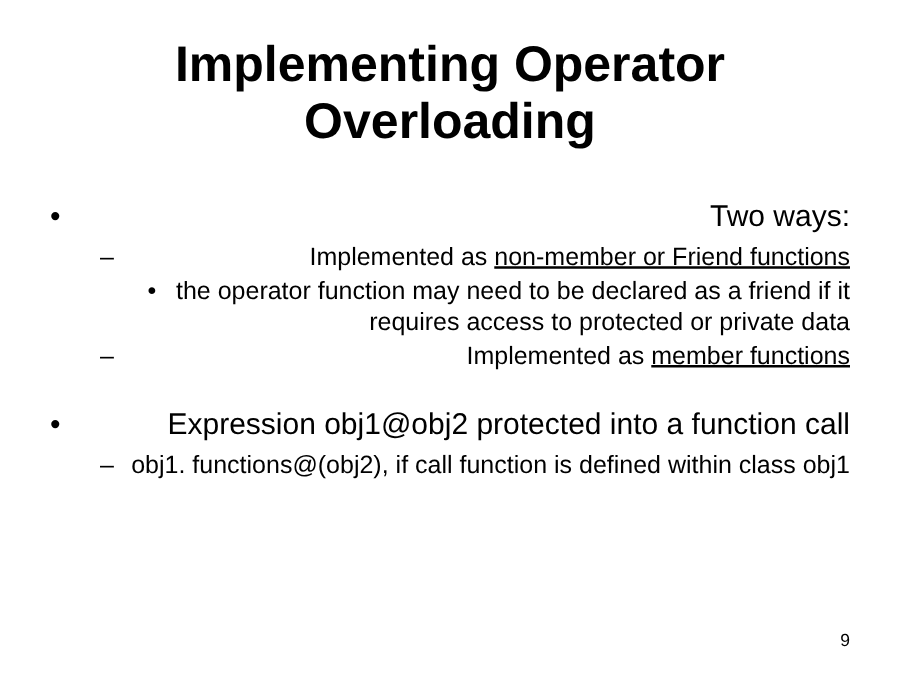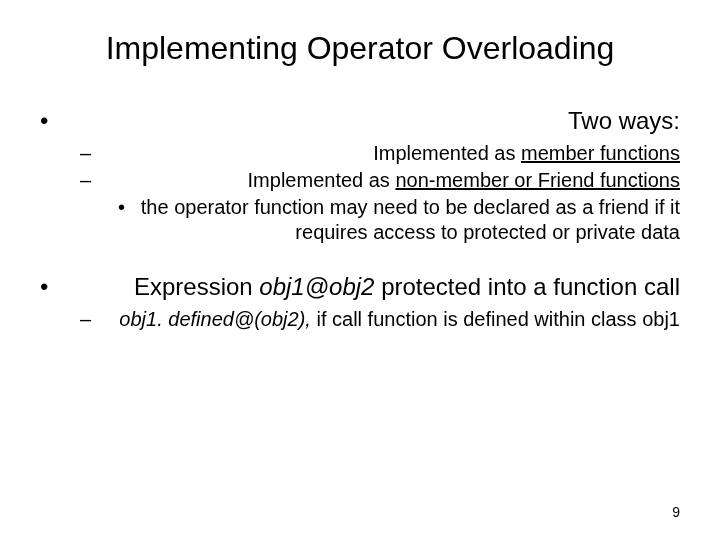--- a/index.html
+++ b/index.html
@@ -12,24 +12,24 @@
     color: #000;
   }
   .slide {
     box-sizing: border-box;
     width: 720px;
     height: 540px;
     padding: 20px 40px 20px 40px;
     position: relative;
   }
   .title {
-    font-size: 32px;
+    font-size: 40px;
     text-align: center;
     margin: 10px 0 40px 0;
-    font-weight: normal;
+    font-weight: bold;
   }
   ul.lvl1 {
     list-style: none;
     padding-left: 0;
     margin: 0;
     font-size: 24px;
     text-align: right;
   }
   ul.lvl1 > li {
     margin-bottom: 28px;
@@ -72,59 +72,59 @@
     margin: 2px 0;
     line-height: 1.25;
   }
   ul.lvl3 > li::before {
     content: "•";
     position: absolute;
     left: 0;
     top: 0;
   }
   .u { text-decoration: underline; }
-  .i { font-style: italic; }
+  .i { }
   .pagenum {
     position: absolute;
     right: 40px;
     bottom: 20px;
     font-size: 14px;
   }
 </style>
 </head>
 <body>
 
 <div class="slide">
 
   <h1 class="title">Implementing Operator Overloading</h1>
 
   <ul class="lvl1">
 
     <li>
       <span>Two ways:</span>
       <ul class="lvl2">
         <li>
-          <span>Implemented as </span><span class="u">member functions</span>
-        </li>
-        <li>
           <span>Implemented as </span><span class="u">non-member or Friend functions</span>
           <ul class="lvl3">
             <li>
               <span>the operator function may need to be declared as a friend if it requires access to protected or private data</span>
             </li>
           </ul>
+        </li>
+        <li>
+          <span>Implemented as </span><span class="u">member functions</span>
         </li>
       </ul>
     </li>
 
     <li>
       <span>Expression </span><span class="i">obj1@obj2</span><span> protected into a function call</span>
       <ul class="lvl2">
         <li>
-          <span class="i">obj1. defined@(obj2),</span><span> if call function is defined within class obj1</span>
+          <span class="i">obj1. functions@(obj2),</span><span> if call function is defined within class obj1</span>
         </li>
       </ul>
     </li>
 
   </ul>
 
   <div class="pagenum">9</div>
 </div>
 
 </body></html>

